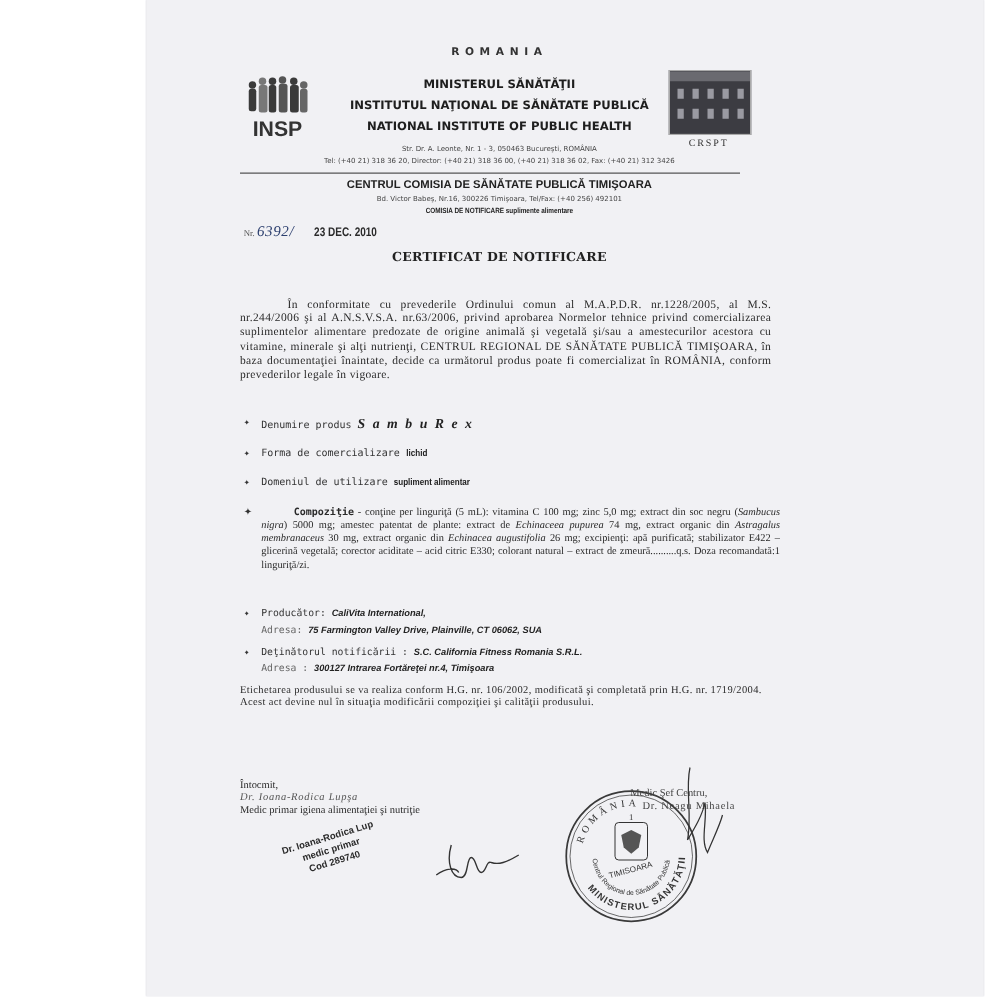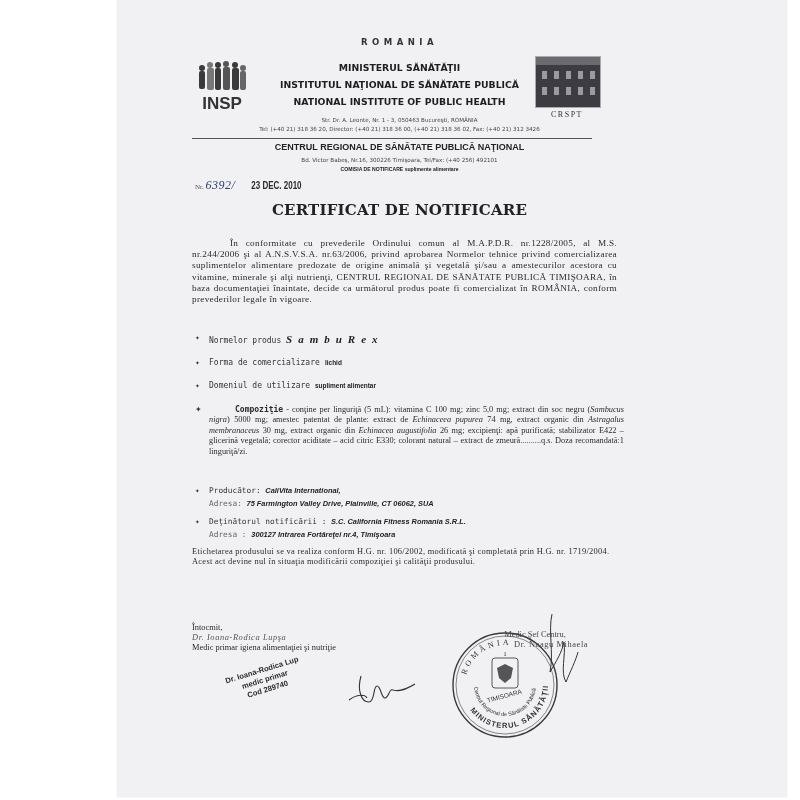--- a/index.html
+++ b/index.html
@@ -23,21 +23,21 @@
     .addr { left: 0; width: 565px; text-align: center; font-family: "DejaVu Sans", sans-serif; font-size: 5.6px; color: #444; }
     .addr1 { top: 117px; }
     .addr2 { top: 126px; }
     .rule { left: 75px; top: 138px; width: 400px; height: 1px; background: #555; }
     .crsp-title { left: 0; width: 565px; top: 142px; text-align: center; font-family: "Liberation Sans", sans-serif; font-weight: bold; font-size: 9px; color: #222; }
     .crsp-addr { left: 0; width: 565px; top: 157px; text-align: center; font-family: "DejaVu Sans", sans-serif; font-size: 5.6px; color: #444; }
     .comisia { left: 0; width: 565px; top: 166px; text-align: center; font-family: "Liberation Sans", sans-serif; font-weight: bold; font-size: 6px; color: #222; transform: scaleX(0.85); }
     .nr-row { left: 78px; top: 178px; font-size: 7px; color: #555; }
     .nr-hand { font-family: "Liberation Serif", serif; font-style: italic; font-size: 12px; color: #2c3f6e; letter-spacing: 0.5px; }
     .nr-date { font-family: "Liberation Sans", sans-serif; font-weight: bold; font-size: 10px; color: #2a2a2a; margin-left: 8px; transform: scaleX(0.8); display: inline-block; }
-    .cert-title { left: 0; width: 565px; top: 201px; text-align: center; font-family: "DejaVu Serif", serif; font-weight: bold; font-size: 15px; color: #222; letter-spacing: 0.2px; }
+    .cert-title { left: 0; width: 565px; top: 201px; text-align: center; font-family: "DejaVu Serif", serif; font-weight: bold; font-size: 10px; color: #222; letter-spacing: 0.2px; }
     .cert-seria { left: 0; width: 565px; top: 216px; text-align: center; font-family: "Liberation Sans", sans-serif; font-size: 8.5px; color: #333; }
     .cert-seria b { color: #222; }
     .intro { left: 75px; top: 238px; width: 425px; font-size: 9.2px; line-height: 11.2px; text-align: justify; letter-spacing: 0.3px; color: #2a2a2a; }
     .intro .indent { display: inline-block; width: 38px; }
     .item { left: 92px; font-family: "DejaVu Sans Mono", monospace; font-size: 8px; color: #333; }
     .item .bullet { position: absolute; left: -14px; top: 0; font-size: 8px; color: #333; }
     .item .val { font-family: "Liberation Sans", sans-serif; font-weight: bold; font-size: 7.6px; color: #222; transform: scaleX(0.85); display: inline-block; transform-origin: left; }
     .item .val-italic { font-family: "Liberation Serif", serif; font-style: italic; font-weight: bold; font-size: 11px; letter-spacing: 6px; color: #222; }
     .item1 { top: 333px; }
     .item2 { top: 358px; }
@@ -110,39 +110,39 @@
           <rect x="54" y="30" width="5" height="8"></rect>
       </g>
     </svg>
   </div>
   <div class="abs crspt-label">CRSPT</div>
 
   <div class="abs addr addr1">Str. Dr. A. Leonte, Nr. 1 - 3, 050463 Bucureşti, ROMÂNIA</div>
   <div class="abs addr addr2">Tel: (+40 21) 318 36 20, Director: (+40 21) 318 36 00, (+40 21) 318 36 02, Fax: (+40 21) 312 3426</div>
   <div class="abs rule"></div>
 
-  <div class="abs crsp-title">CENTRUL REGIONAL DE SĂNĂTATE PUBLICĂ NAŢIONAL</div>
+  <div class="abs crsp-title">CENTRUL COMISIA DE SĂNĂTATE PUBLICĂ TIMIŞOARA</div>
   <div class="abs crsp-addr">Bd. Victor Babeş, Nr.16, 300226 Timişoara, Tel/Fax: (+40 256) 492101</div>
   <div class="abs comisia">
     <span>COMISIA DE NOTIFICARE</span><span> suplimente alimentare</span>
   </div>
 
   <div class="abs nr-row">
     <span>Nr.</span>
     <span class="nr-hand">6392/</span>
     <span class="nr-date">23 DEC. 2010</span>
   </div>
 
   <div class="abs cert-title">CERTIFICAT DE NOTIFICARE</div>
 
   <div class="abs intro"><span class="indent"></span><span>În conformitate cu prevederile Ordinului comun al M.A.P.D.R. nr.1228/2005, al M.S. nr.244/2006 şi al A.N.S.V.S.A. nr.63/2006, privind aprobarea Normelor tehnice privind comercializarea suplimentelor alimentare predozate de origine animală şi vegetală şi/sau a amestecurilor acestora cu vitamine, minerale şi alţi nutrienţi, CENTRUL REGIONAL DE SĂNĂTATE PUBLICĂ TIMIŞOARA, în baza documentaţiei înaintate, decide ca următorul produs poate fi comercializat în ROMÂNIA, conform prevederilor legale în vigoare.</span></div>
 
   <div class="abs item item1">
     <span class="bullet">✦</span>
-    <span>Normelor produs</span>
+    <span>Denumire produs</span>
     <span class="val-italic">SambuRex</span>
   </div>
   <div class="abs item item2">
     <span class="bullet">✦</span>
     <span>Forma de comercializare</span>
     <span class="val">lichid</span>
   </div>
   <div class="abs item item3">
     <span class="bullet">✦</span>
     <span>Domeniul de utilizare</span>

